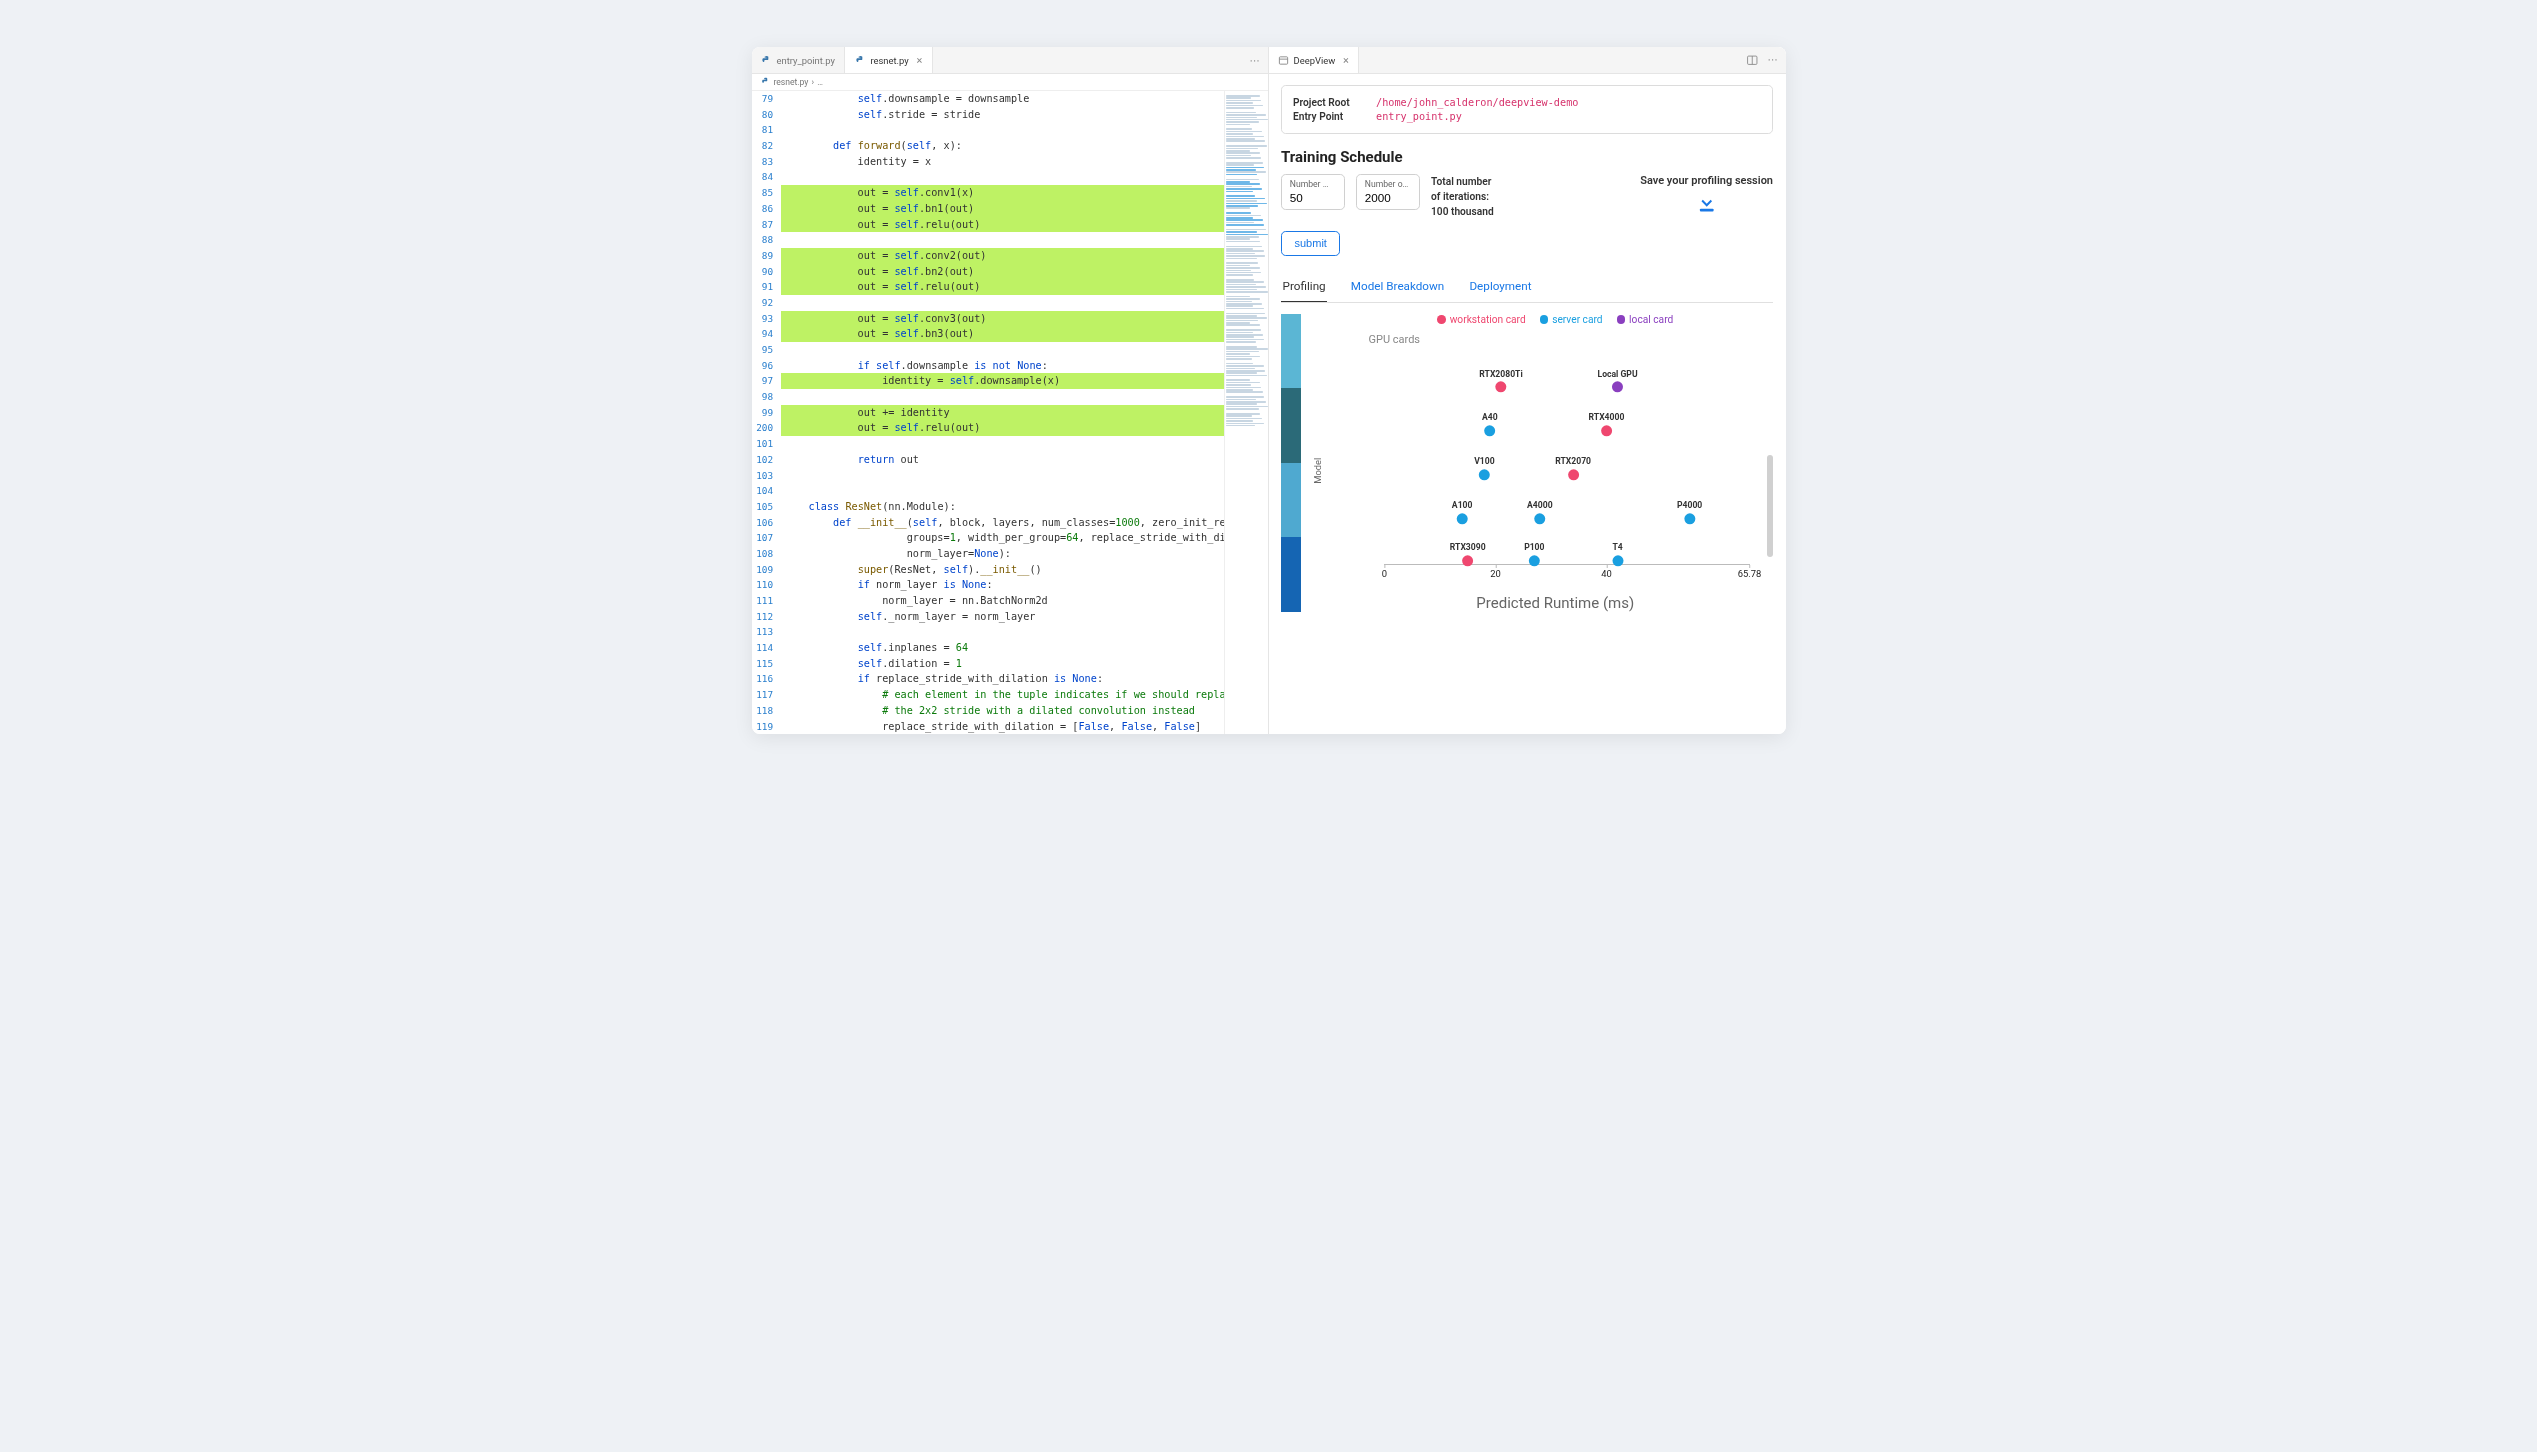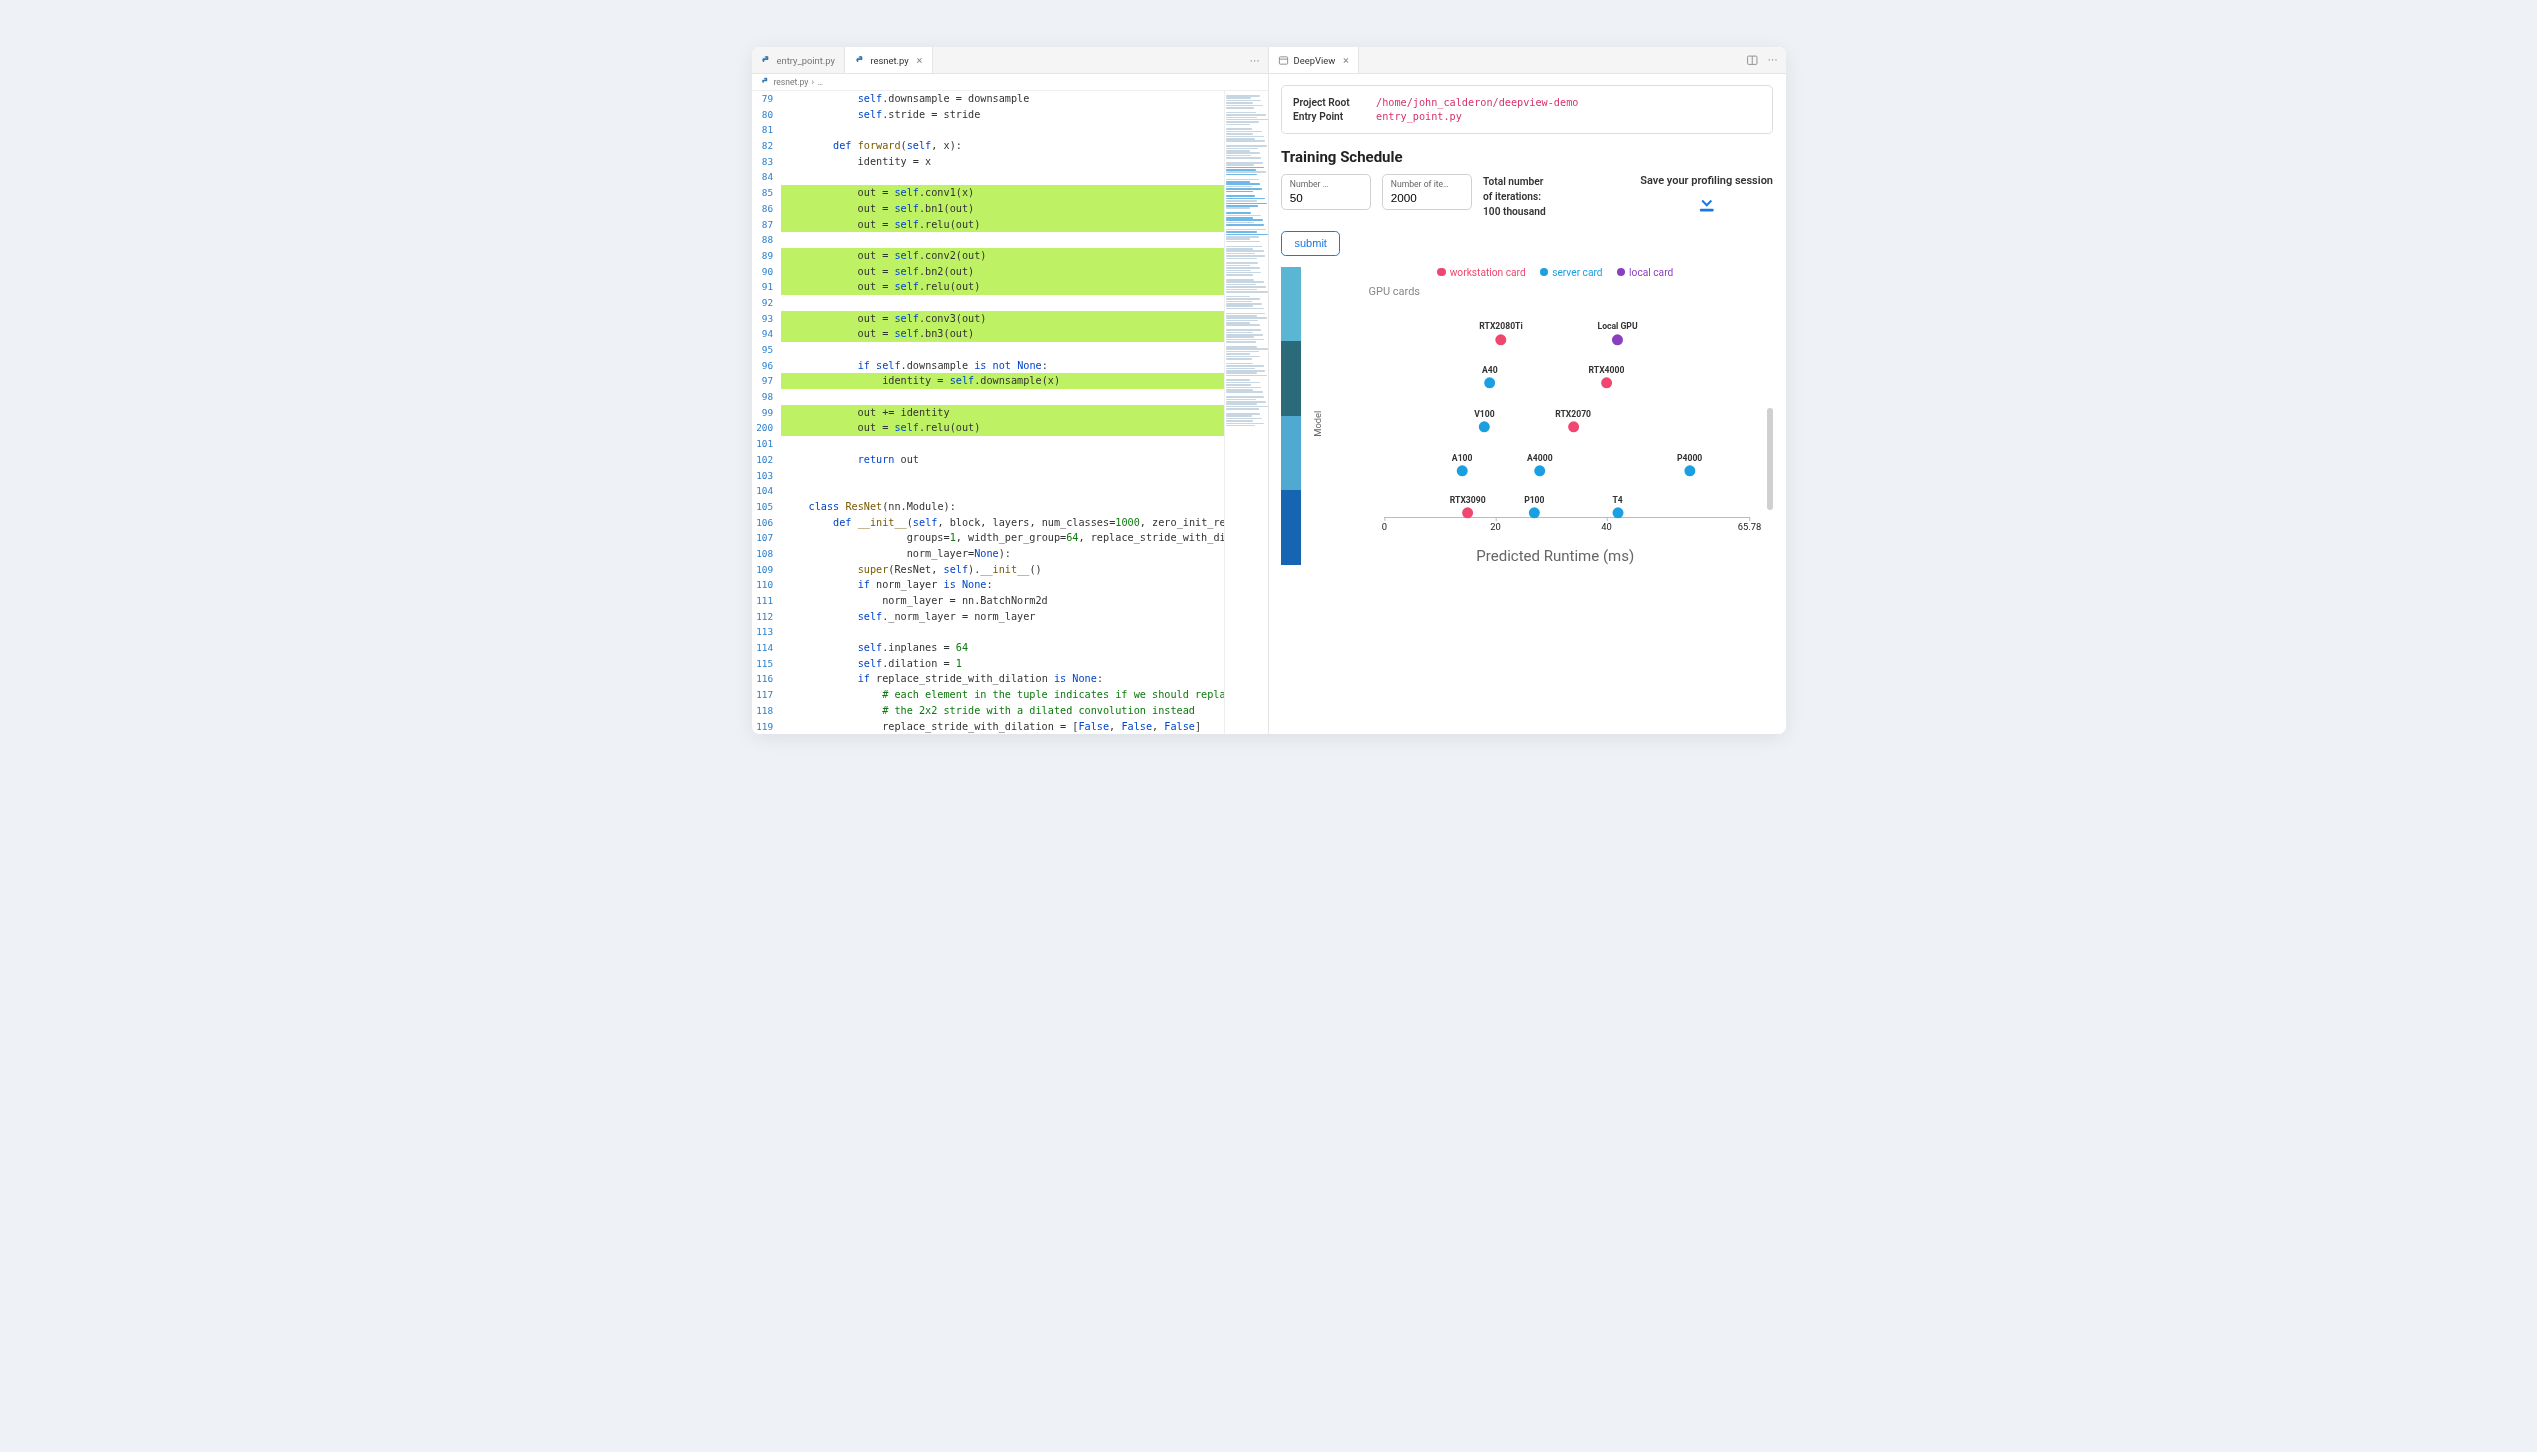--- a/index.html
+++ b/index.html
@@ -73,21 +73,21 @@
     border:0.8px solid #dcdcdc; border-radius:4.7px; margin-top:11px;
   }
   .card-head { padding:7.8px 11px; border-bottom:0.8px solid #e6e6e6; font-size:11.7px; color:#333; }
   .card-body { padding:7.8px 11px; }
   .kv { display:flex; gap:11px; margin:3.1px 0; font-size:10.2px; }
   .kv .klabel { font-weight:600; width:72px; }
   .kv .kval-mono { font-family:"Menlo","Consolas",monospace; color:#d6336c; }
   h2.section { font-size:15px; font-weight:700; margin:14px 0 7.8px; color:#222; }
   .sched-row { display:flex; gap:11px; align-items:flex-start; }
   .in-box {
-    border:0.8px solid #d0d0d0; border-radius:4.7px; padding:4.7px 7.8px; width:90px;
+    border:0.8px solid #d0d0d0; border-radius:4.7px; padding:4.7px 7.8px; width:64px;
   }
   .in-box .in-label { font-size:8.6px; color:#666; white-space:nowrap; overflow:hidden; text-overflow:ellipsis; }
   .in-box input {
     border:none; outline:none; font-size:11.7px; width:100%; padding:1.6px 0 0;
   }
   .total-text { font-size:10.2px; font-weight:600; color:#333; line-height:1.5; }
   .save-box { margin-left:auto; text-align:center; }
   .save-box .save-title { font-size:11px; font-weight:600; margin-bottom:4.7px; }
   .save-box svg { width:23.5px; height:23.5px; }
   .btn-submit {
@@ -401,20 +401,25 @@
           <div class="save-title">Save your profiling session</div>
           <svg viewBox="0 0 24 24" fill="#1a78e6">
             <path d="M12 3v10l4-4 1.4 1.4L12 16l-5.4-5.6L8 9l4 4V3z"></path>
               <rect x="5" y="18" width="14" height="3" rx="1"></rect>
           </svg>
         </div>
       </div>
       <button class="btn-submit">submit</button>
 
       
+      <div class="subtabs">
+        <div class="subtab active">Profiling</div>
+        <div class="subtab">Model Breakdown</div>
+        <div class="subtab">Deployment</div>
+      </div>
 
       
       <div class="profiling-body">
         <div class="color-rail" id="rail">
             <div class="rail-seg" style="background:#5bb6d4"></div>
             <div class="rail-seg" style="background:#2b6a78"></div>
             <div class="rail-seg" style="background:#4fa9d0"></div>
             <div class="rail-seg" style="background:#1565b3"></div>
           </div>
         <div class="model-label">Model</div>

